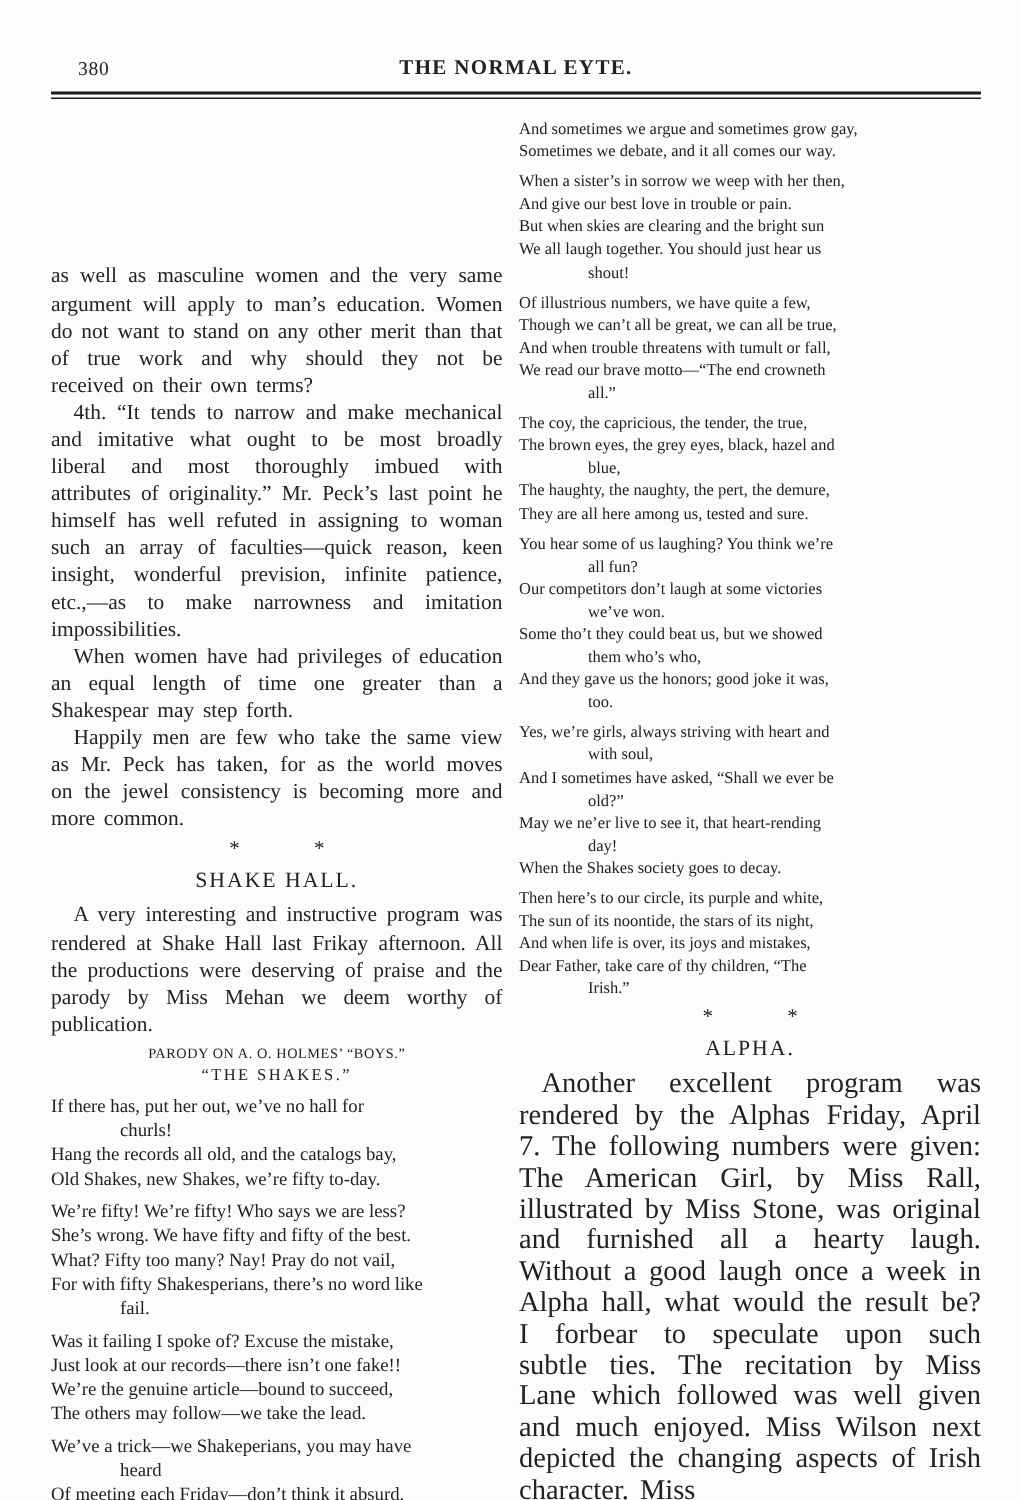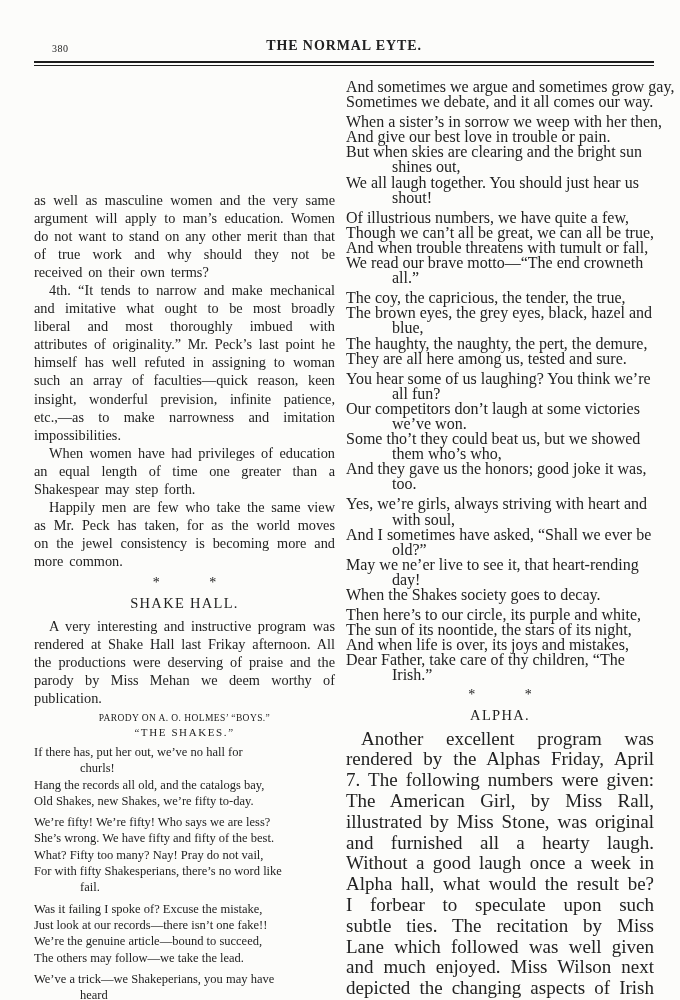--- a/index.html
+++ b/index.html
@@ -4,40 +4,40 @@
 <title>The Normal Eyte — p. 380</title>
 <style>
   html,body{margin:0;padding:0;}
   body{
     width:680px;height:1000px;overflow:hidden;
     background:#fcfcfa;color:#222;
     font-family:"Liberation Serif","DejaVu Serif",serif;
   }
   .page{padding:38px 26px 0 34px;box-sizing:border-box;width:680px;height:1000px;overflow:hidden;}
   .header{display:grid;grid-template-columns:1fr auto 1fr;align-items:end;margin-bottom:7px;}
-  .page-number{font-size:10px;justify-self:start;padding-left:18px;letter-spacing:.5px;}
+  .page-number{font-size:13px;justify-self:start;padding-left:18px;letter-spacing:.5px;}
   .journal-title{font-size:14px;font-weight:bold;letter-spacing:.9px;}
   .rule{border-top:2.5px solid #1c1c1c;border-bottom:1px solid #1c1c1c;height:2px;margin-bottom:13px;}
   .columns{display:flex;gap:11px;align-items:flex-end;}
   .col{min-width:0;}
   .col-left{width:301px;}
   .col-right{width:308px;}
 
   
   .paragraph,.paragraph-noindent{
     font-size:14.3px;line-height:18.1px;text-align:justify;word-spacing:2.2px;
   }
   .paragraph{text-indent:15px;}
   .col-right .paragraph,.col-right .paragraph-noindent{font-size:19px;line-height:20.8px;word-spacing:2.6px;}
   .separator{text-align:center;word-spacing:46px;font-size:14px;line-height:18px;margin:3px 0 2px;}
   .heading{text-align:center;font-size:14.5px;letter-spacing:1.3px;line-height:19px;margin:1px 0 4px;}
   .subheading{text-align:center;font-size:9.5px;letter-spacing:.4px;line-height:13px;margin-top:5px;font-family:Liberation Serif, serif;}
   .subheading2{text-align:center;font-size:11px;letter-spacing:1.6px;line-height:14px;margin-bottom:5px;}
   .line,.line-cont{font-size:12.5px;line-height:16.3px;white-space:nowrap;}
-  .col-right .line,.col-right .line-cont{font-size:16px;line-height:15.1px;}
+  .col-right .line,.col-right .line-cont{font-size:11px;line-height:15.1px;}
   .line-cont{padding-left:46px;}
   .stanza-gap{height:5px;}
 </style>
 </head>
 <body>
 
 <div class="page">
 
   <div class="header">
     <span class="page-number">380</span>
@@ -116,21 +116,20 @@
         <div class="block line">Sometimes we debate, and it all comes  our  way.</div>
 
         <div class="block stanza-gap"></div>
 
         <div class="block line">When a sister’s in sorrow we weep with her  then,</div>
 
         <div class="block line">And give our best love in trouble or pain.</div>
 
         <div class="block line">But when skies are clearing  and  the  bright sun</div>
 
-        <div class="block line-cont">shines out,</div>
 
         <div class="block line">We all laugh together.   You should just hear  us</div>
 
         <div class="block line-cont">shout!</div>
 
         <div class="block stanza-gap"></div>
 
         <div class="block line">Of illustrious numbers, we have quite a few,</div>
 
         <div class="block line">Though we can’t all be great, we can all be  true,</div>

